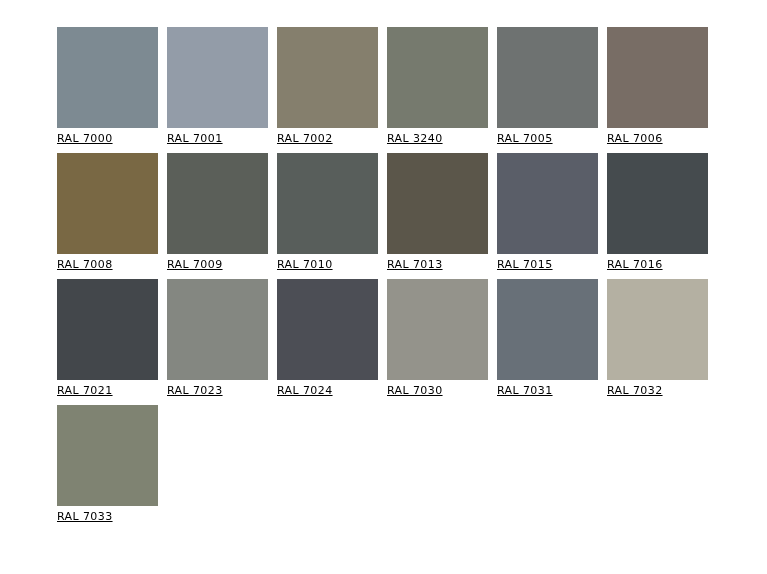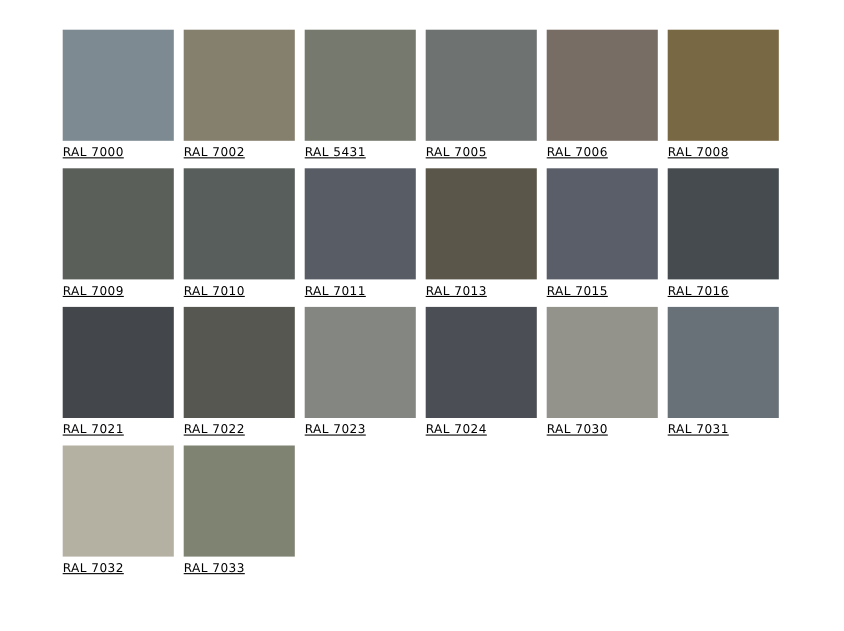--- a/index.html
+++ b/index.html
@@ -60,26 +60,30 @@
 </head>
 <body>
 
 <div id="palette-page">
   <div class="swatch-grid">
       <a class="swatch-cell" href="#">
         <span class="swatch-chip" style="background: rgb(125, 138, 146);"></span>
         <span class="swatch-label">RAL 7000</span>
       </a>
       <a class="swatch-cell" href="#">
+        <span class="swatch-chip" style="background: rgb(147, 156, 168);"></span>
+        <span class="swatch-label">RAL 7001</span>
+      </a>
+      <a class="swatch-cell" href="#">
         <span class="swatch-chip" style="background: rgb(133, 127, 109);"></span>
         <span class="swatch-label">RAL 7002</span>
       </a>
       <a class="swatch-cell" href="#">
         <span class="swatch-chip" style="background: rgb(118, 122, 110);"></span>
-        <span class="swatch-label">RAL 5431</span>
+        <span class="swatch-label">RAL 3240</span>
       </a>
       <a class="swatch-cell" href="#">
         <span class="swatch-chip" style="background: rgb(110, 114, 113);"></span>
         <span class="swatch-label">RAL 7005</span>
       </a>
       <a class="swatch-cell" href="#">
         <span class="swatch-chip" style="background: rgb(120, 109, 101);"></span>
         <span class="swatch-label">RAL 7006</span>
       </a>
       <a class="swatch-cell" href="#">
@@ -88,42 +92,34 @@
       </a>
       <a class="swatch-cell" href="#">
         <span class="swatch-chip" style="background: rgb(91, 95, 89);"></span>
         <span class="swatch-label">RAL 7009</span>
       </a>
       <a class="swatch-cell" href="#">
         <span class="swatch-chip" style="background: rgb(88, 94, 91);"></span>
         <span class="swatch-label">RAL 7010</span>
       </a>
       <a class="swatch-cell" href="#">
-        <span class="swatch-chip" style="background: rgb(88, 93, 101);"></span>
-        <span class="swatch-label">RAL 7011</span>
-      </a>
-      <a class="swatch-cell" href="#">
         <span class="swatch-chip" style="background: rgb(91, 86, 74);"></span>
         <span class="swatch-label">RAL 7013</span>
       </a>
       <a class="swatch-cell" href="#">
         <span class="swatch-chip" style="background: rgb(90, 94, 104);"></span>
         <span class="swatch-label">RAL 7015</span>
       </a>
       <a class="swatch-cell" href="#">
         <span class="swatch-chip" style="background: rgb(69, 75, 78);"></span>
         <span class="swatch-label">RAL 7016</span>
       </a>
       <a class="swatch-cell" href="#">
         <span class="swatch-chip" style="background: rgb(67, 71, 75);"></span>
         <span class="swatch-label">RAL 7021</span>
-      </a>
-      <a class="swatch-cell" href="#">
-        <span class="swatch-chip" style="background: rgb(87, 87, 82);"></span>
-        <span class="swatch-label">RAL 7022</span>
       </a>
       <a class="swatch-cell" href="#">
         <span class="swatch-chip" style="background: rgb(132, 135, 129);"></span>
         <span class="swatch-label">RAL 7023</span>
       </a>
       <a class="swatch-cell" href="#">
         <span class="swatch-chip" style="background: rgb(76, 78, 85);"></span>
         <span class="swatch-label">RAL 7024</span>
       </a>
       <a class="swatch-cell" href="#">

